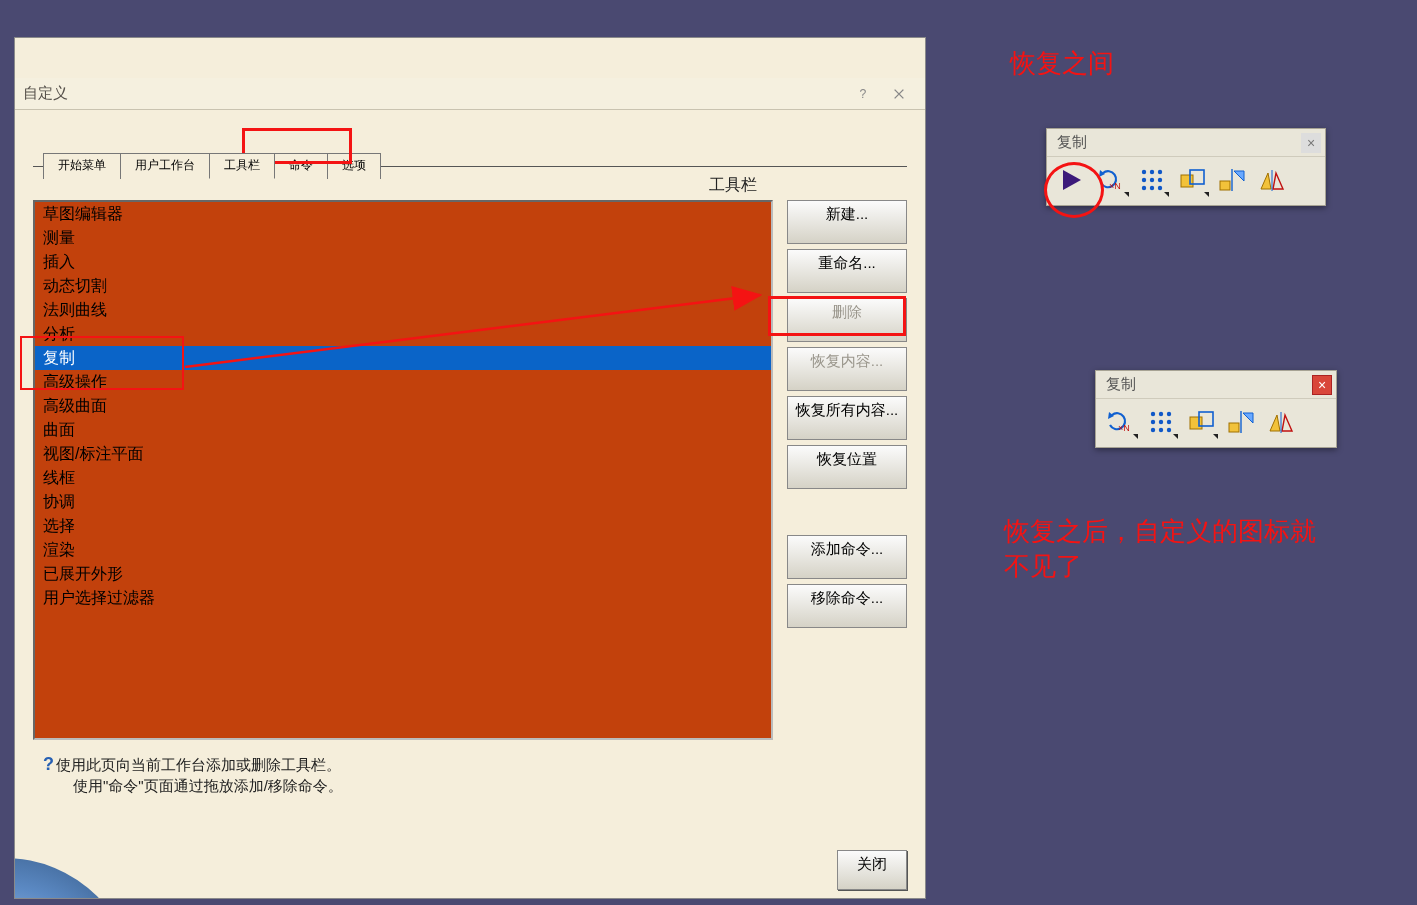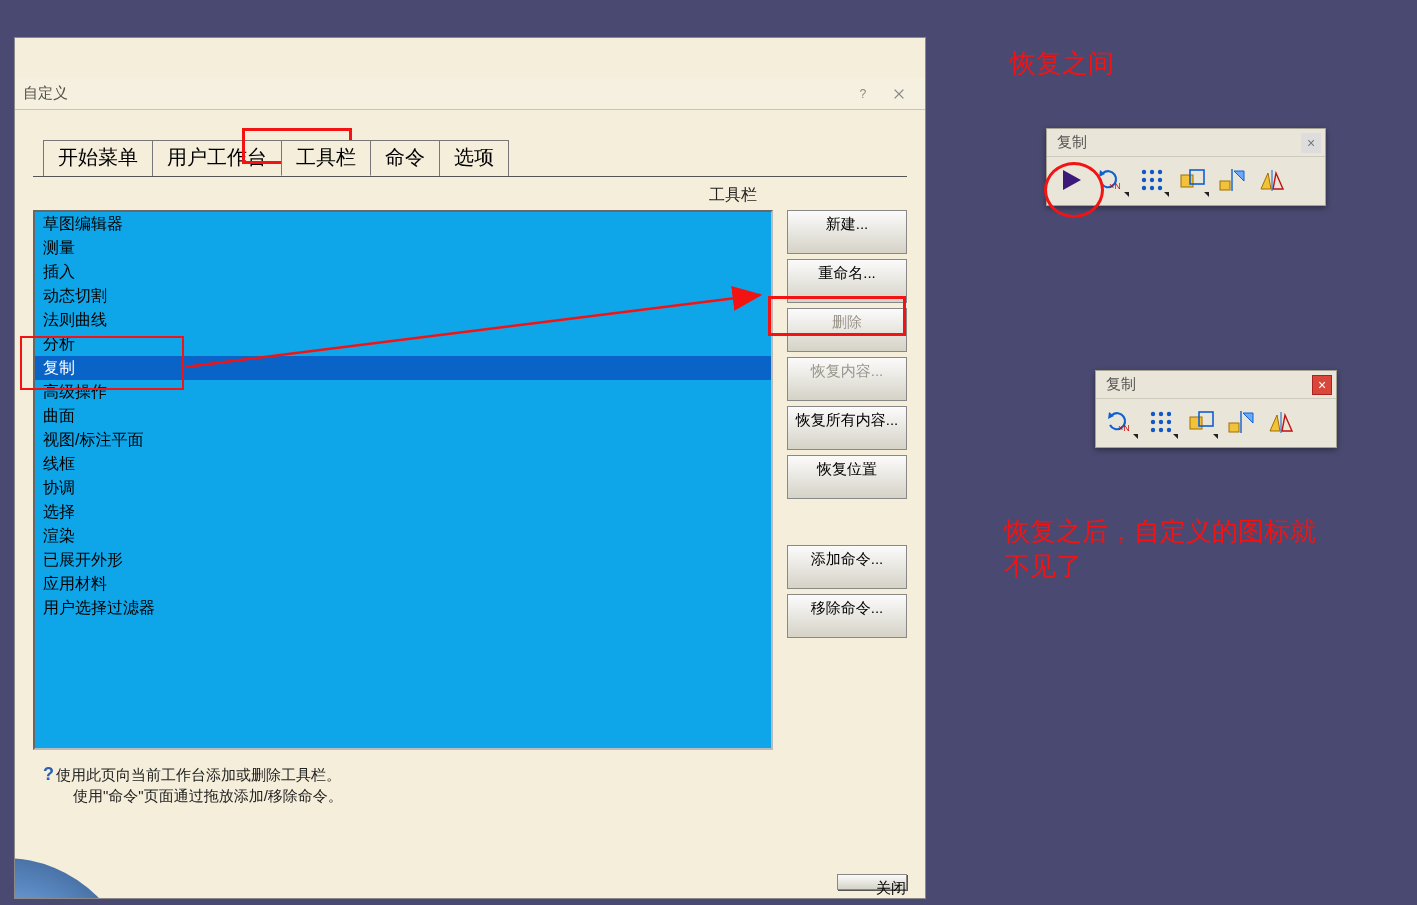--- a/index.html
+++ b/index.html
@@ -44,23 +44,23 @@
   .tabs {
     display: flex;
     gap: 0;
     margin: 30px 0 0 28px;
   }
   .tab {
     border: 1px solid #777;
     border-bottom: none;
     padding: 3px 14px 4px;
     background: #f5eedb;
-    font-size: 20px;
+    font-size: 12px;
     position: relative;
-    top: 0;
+    top: 13px;
     cursor: default;
     text-align: center;
   }
   .tab:not(:first-child){ margin-left:-1px;}
   .tab.active {
     border-bottom: 1px solid #f5eedb;
     z-index: 2;
   }
 
   .tab-body {
@@ -80,21 +80,21 @@
   .content-row {
     display: flex;
     gap: 14px;
     align-items: flex-start;
   }
 
   .listbox {
     flex: 1;
     height: 540px;
     border: 2px inset #bbb;
-    background: #0ea5e9;
+    background: #c2410c;
     overflow-y: auto;
   }
   .listbox .item {
     padding: 0 8px;
     height: 24px;
     line-height: 24px;
     font-size: 16px;
     color: #000;
     white-space: nowrap;
     cursor: default;
@@ -133,25 +133,25 @@
     font-size: 18px;
     margin-right: 2px;
   }
   .help-line2 { margin-left: 30px; margin-top:2px;}
 
   .dlg-footer {
     position: absolute;
     bottom: 8px; right: 18px;
   }
   .close-btn {
-    width: 70px; height: 16px;
+    width: 70px; height: 40px;
     border: 1px solid #888;
     background: linear-gradient(#fbfbfb,#d5d2c6);
     box-shadow: 1px 1px 0 #555;
-    text-align: right;
+    text-align: center;
     line-height: 26px;
     font-size: 15px;
     cursor: default;
   }
 
   
   .anno-box {
     position: absolute;
     border: 3px solid #f41313;
     pointer-events: none;
@@ -264,28 +264,28 @@
     <div class="content-row">
       <div class="listbox" id="listbox">
           <div class="item">草图编辑器</div>
           <div class="item">测量</div>
           <div class="item">插入</div>
           <div class="item">动态切割</div>
           <div class="item">法则曲线</div>
           <div class="item">分析</div>
           <div class="item selected">复制</div>
           <div class="item">高级操作</div>
+          <div class="item">高级曲面</div>
           <div class="item">曲面</div>
           <div class="item">视图/标注平面</div>
           <div class="item">线框</div>
           <div class="item">协调</div>
           <div class="item">选择</div>
           <div class="item">渲染</div>
           <div class="item">已展开外形</div>
-          <div class="item">应用材料</div>
           <div class="item">用户选择过滤器</div>
         </div>
 
       <div class="btns">
         <div class="wbtn">新建...</div>
         <div class="wbtn">重命名...</div>
         <div class="wbtn disabled">删除</div>
         <div class="wbtn disabled">恢复内容...</div>
         <div class="wbtn">恢复所有内容...</div>
         <div class="wbtn">恢复位置</div>

